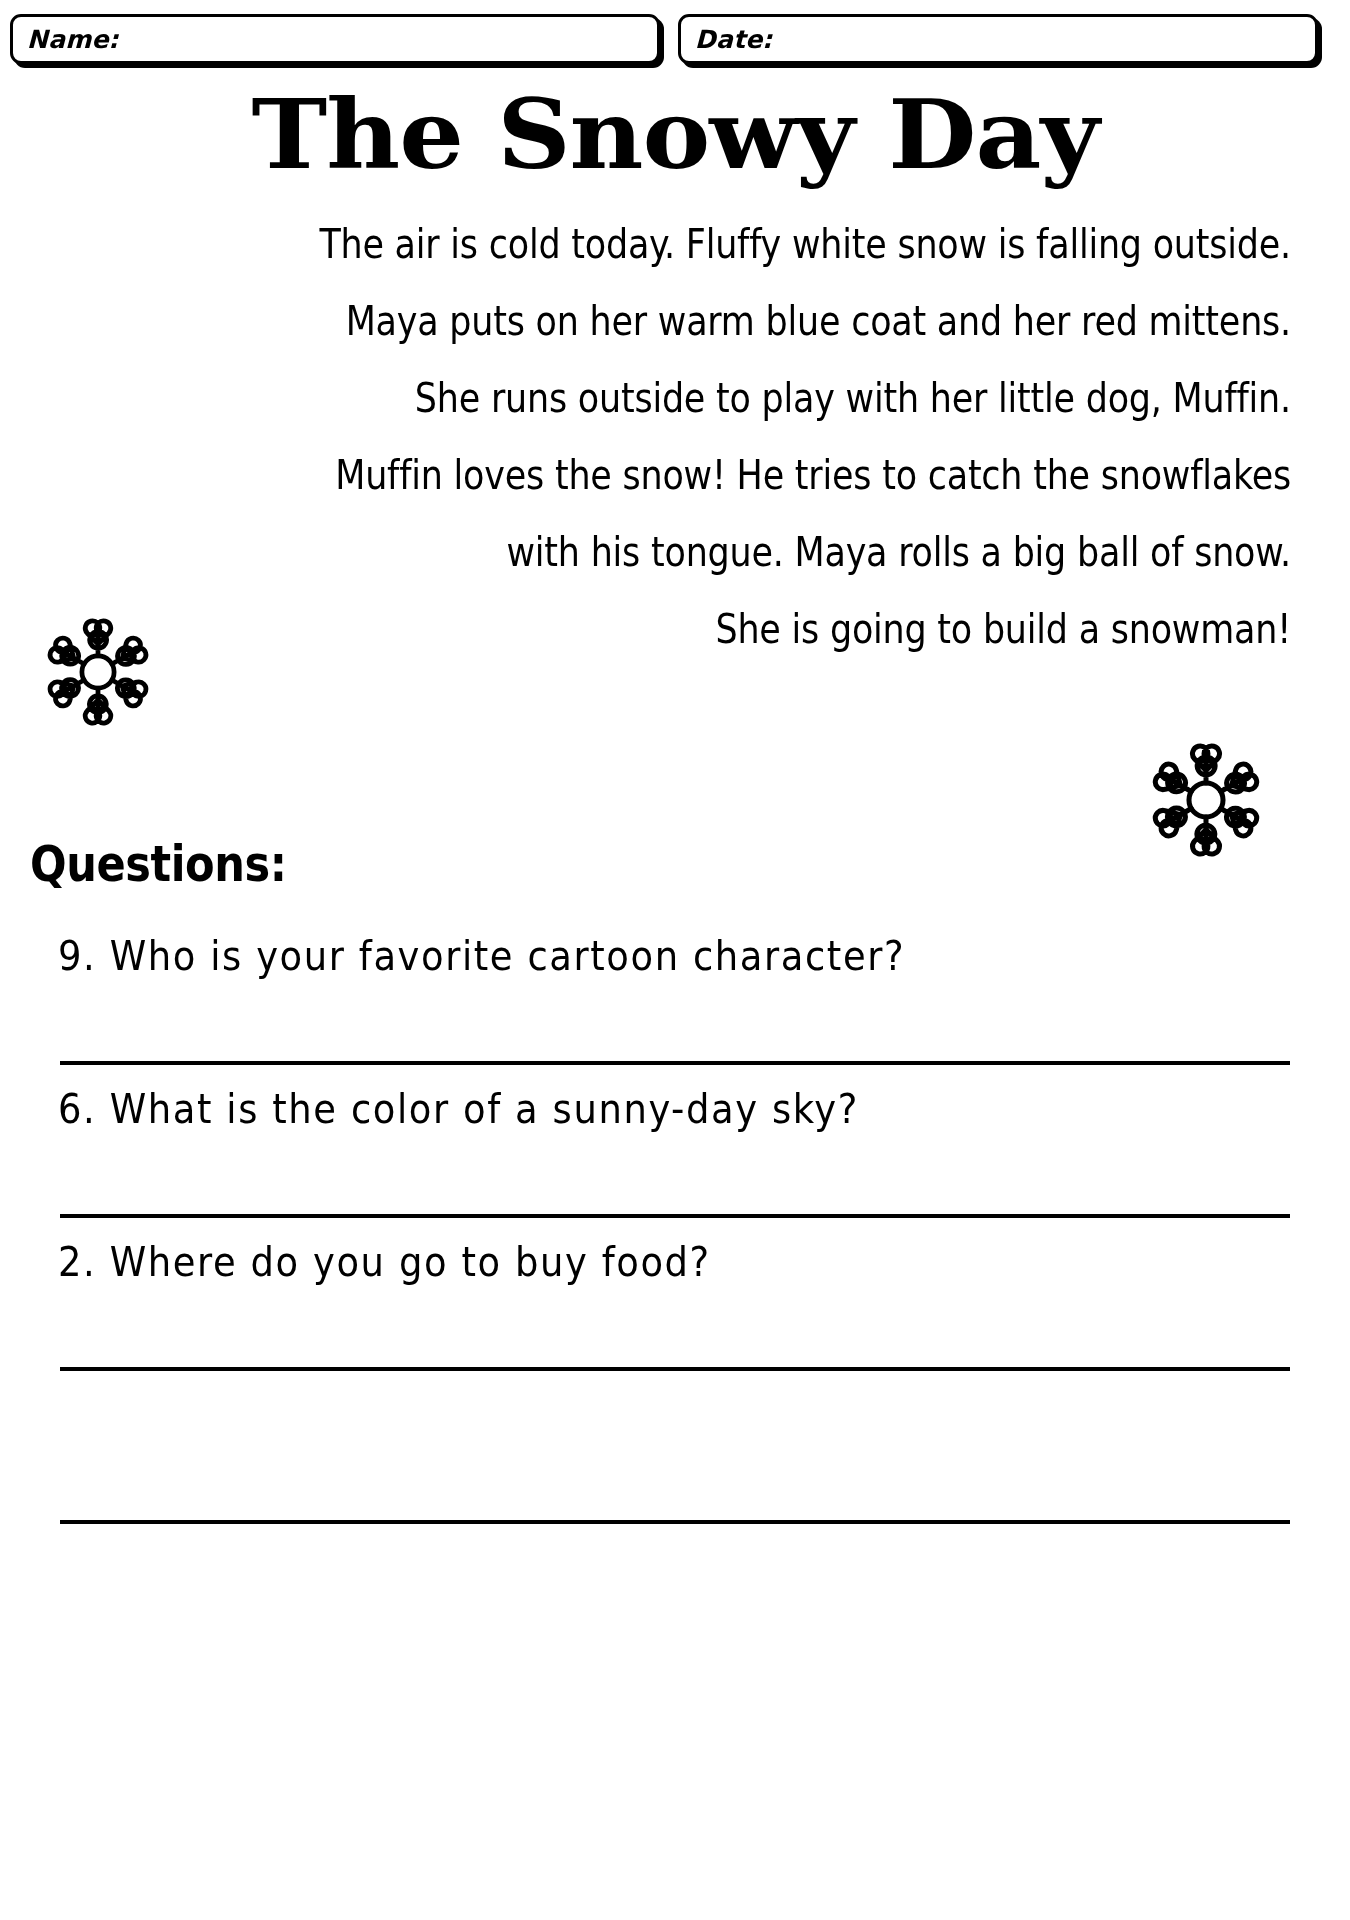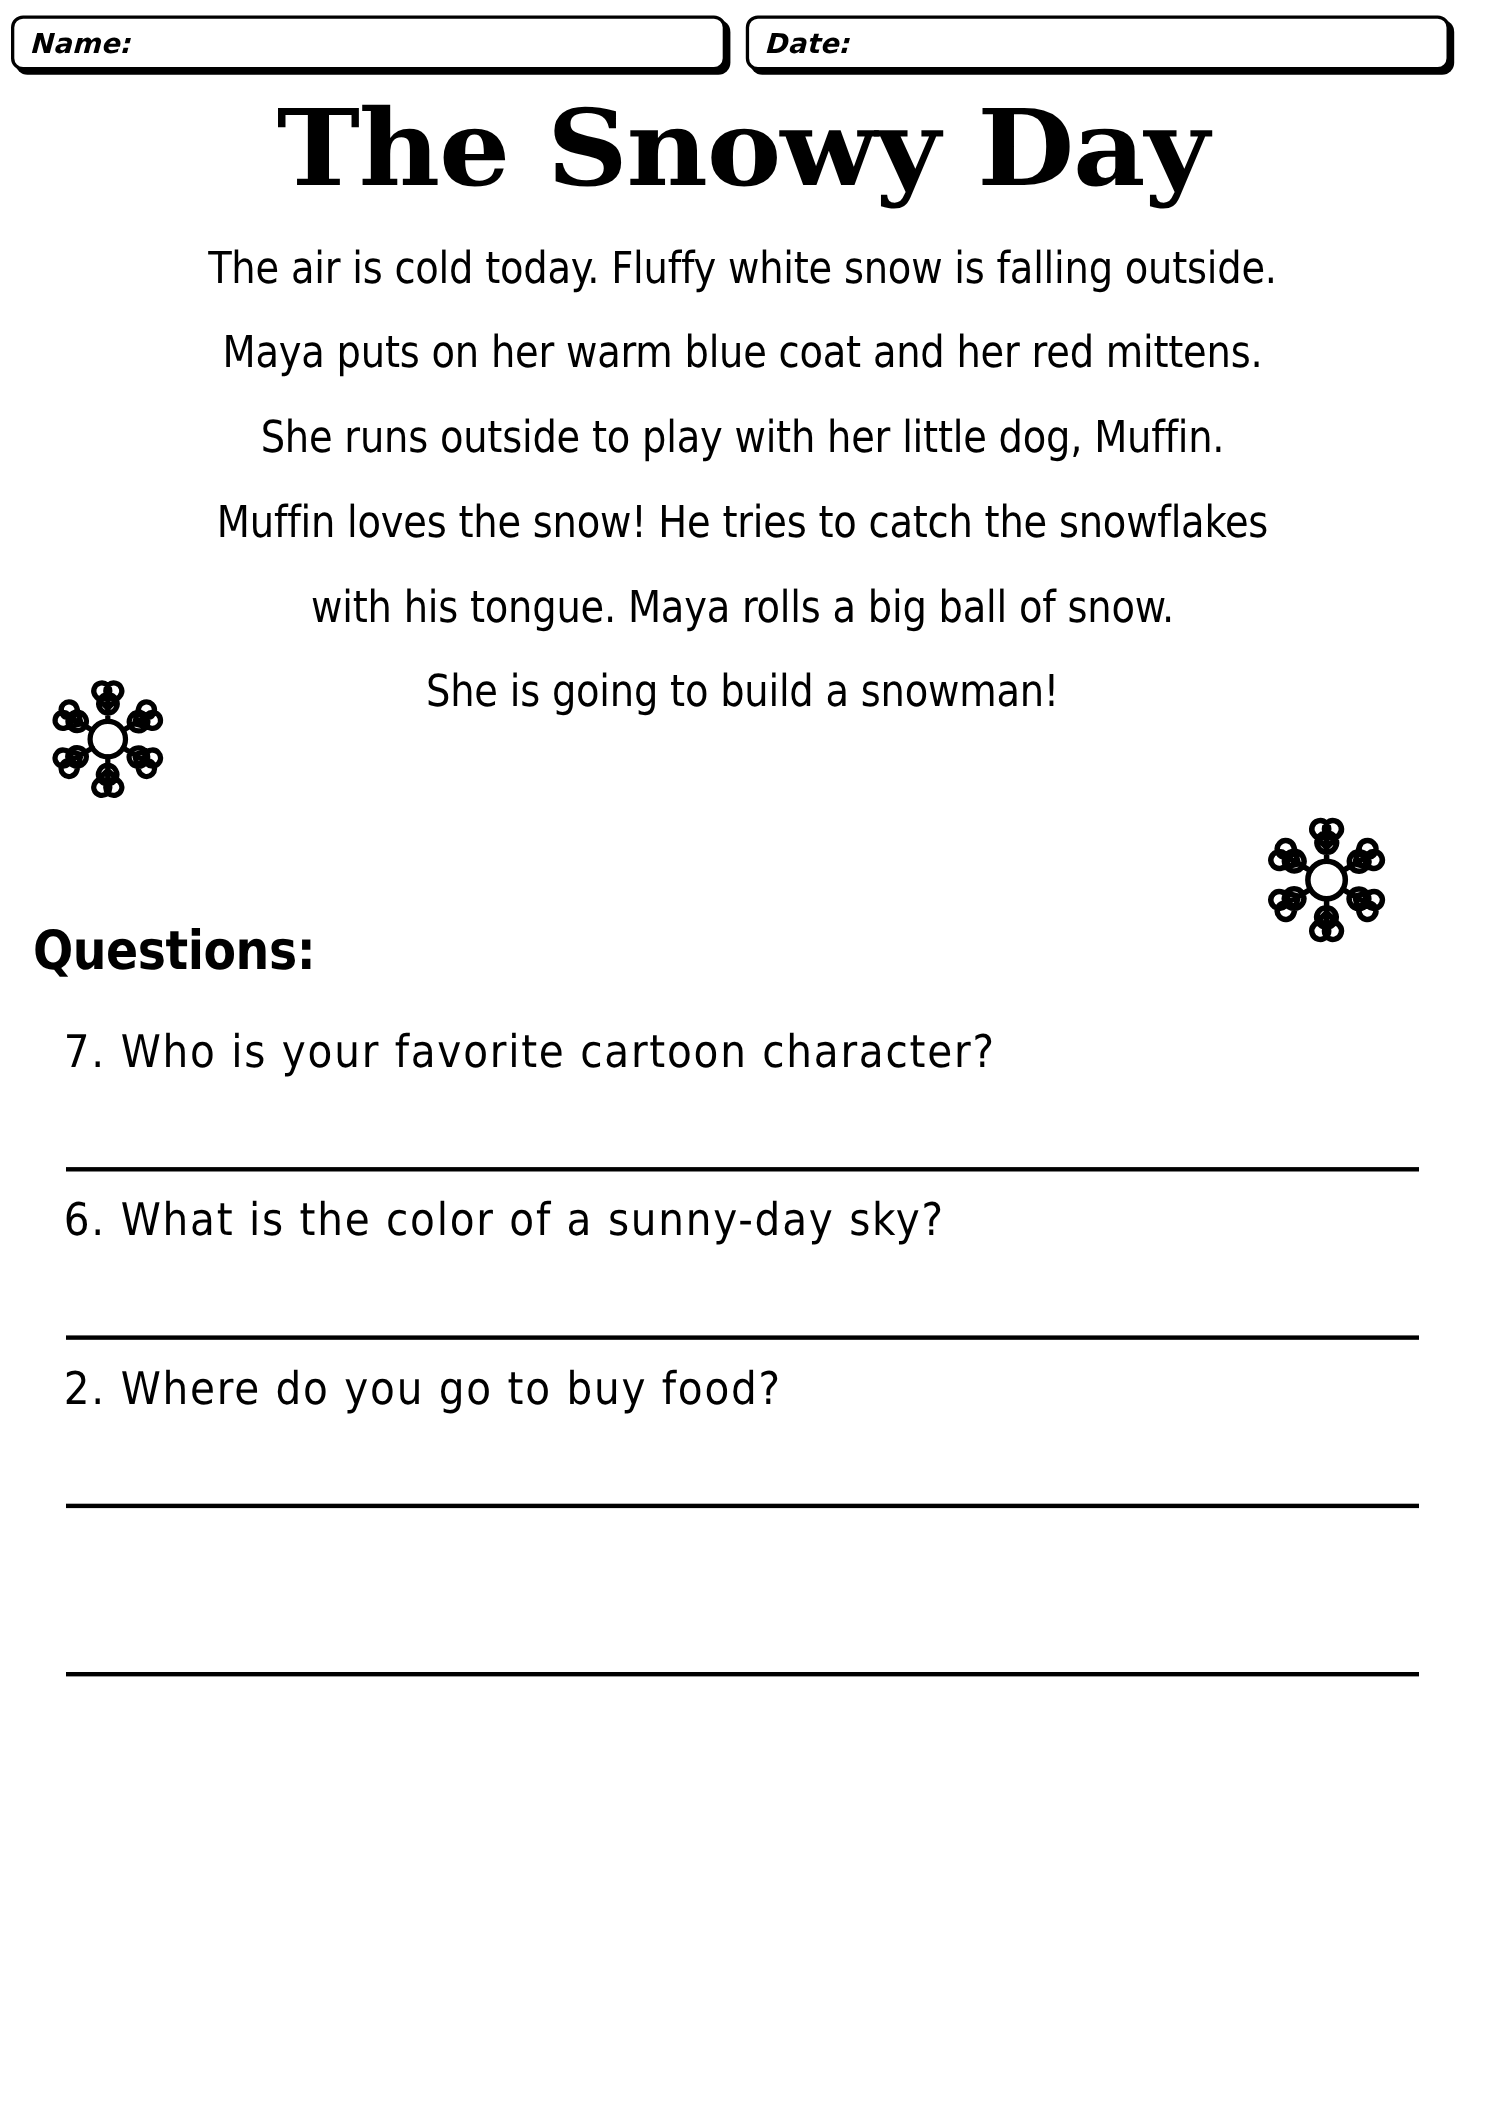--- a/index.html
+++ b/index.html
@@ -71,21 +71,21 @@
     white-space: nowrap;
     transform: scaleX(1.06);
   }
 
   
   .passage {
     position: absolute;
     top: 206px;
     left: 40px;
     width: 1270px;
-    text-align: center;
+    text-align: right;
   }
 
   .passage-line {
     font-family: "DejaVu Sans Condensed", "Liberation Sans Narrow", "Liberation Sans", sans-serif;
     font-size: 40px;
     line-height: 77px;
     letter-spacing: -0.2px;
     white-space: nowrap;
     transform: scaleX(0.97);
   }
@@ -201,21 +201,21 @@
         <use href="#armR" transform="rotate(300 50 50)"></use>
       </g>
     </svg>
   </div>
 
   <div class="questions-heading">Questions:</div>
 
   <div class="questions-list">
 
     <div class="question-block">
-      <div class="question-text">7. Who is your favorite cartoon character?</div>
+      <div class="question-text">9. Who is your favorite cartoon character?</div>
       <div class="answer-line"></div>
     </div>
 
     <div class="question-block">
       <div class="question-text">6. What is the color of a sunny-day sky?</div>
       <div class="answer-line"></div>
     </div>
 
     <div class="question-block">
       <div class="question-text">2. Where do you go to buy food?</div>

